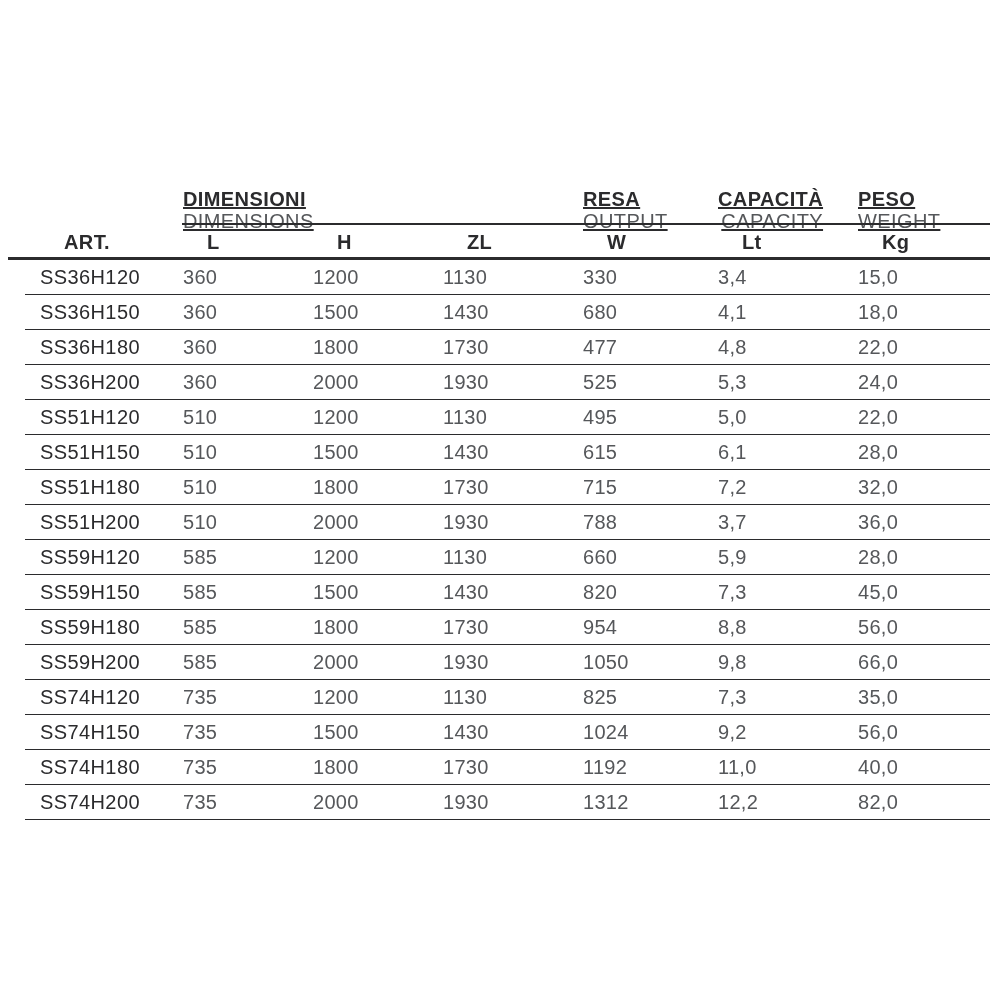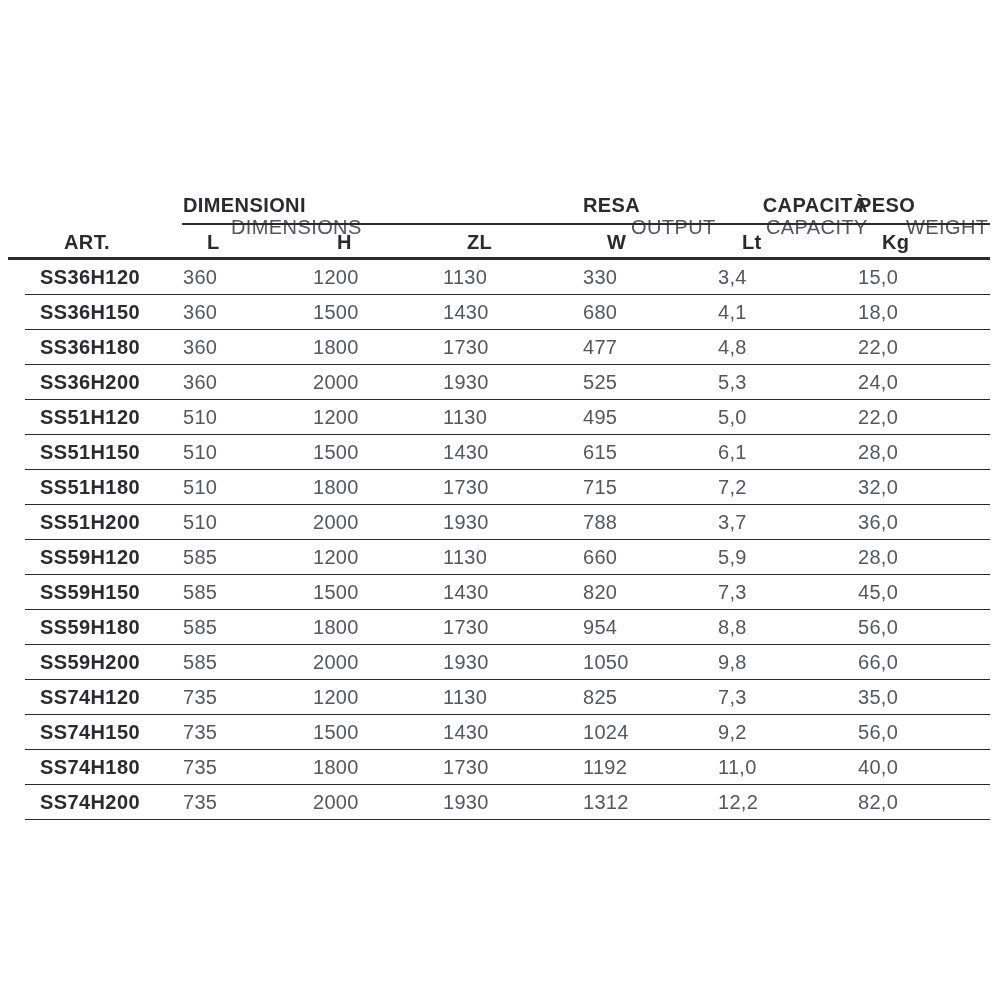--- a/index.html
+++ b/index.html
@@ -13,41 +13,40 @@
     position: relative;
     width: 1000px;
     height: 1000px;
     background: var(--bg);
     font-family: "Liberation Sans", sans-serif;
     color: var(--ink);
     overflow: hidden;
   }
 
   
-  .group-head { position: absolute; top: 194px; }
+  .group-head { position: absolute; top: 188px; text-decoration: underline; }
   .gh-dimensions { left: 183px; }
   .gh-resa       { left: 583px; }
   .gh-capacita   { left: 718px; text-align: right; }
   .gh-peso       { left: 858px; }
   .gh-title {
     font-size: 20px;
     font-weight: 700;
     letter-spacing: 0.4px;
     color: var(--ink);
     line-height: 22px;
     white-space: nowrap;
   }
   .gh-sub {
     font-size: 20px;
     font-weight: 400;
     letter-spacing: 0.4px;
     color: var(--gray);
     line-height: 22px;
     white-space: nowrap;
-    margin-left: 48px;
   }
 
   
   .group-underline {
     position: absolute;
     top: 223px;
     left: 182px;
     width: 808px;
     height: 1.5px;
     background: var(--ink);
@@ -98,21 +97,21 @@
     border-bottom: 1.5px solid var(--ink);
   }
   .cell {
     font-size: 20px;
     font-weight: 400;
     letter-spacing: 0.3px;
     color: var(--gray);
     white-space: nowrap;
   }
   .cell.art {
-    font-weight: 700;
+    font-weight: 400;
     letter-spacing: 0.4px;
     color: var(--ink);
   }
 </style>
 </head>
 <body>
 
 <div class="page">
 
   <div class="spec-table">

